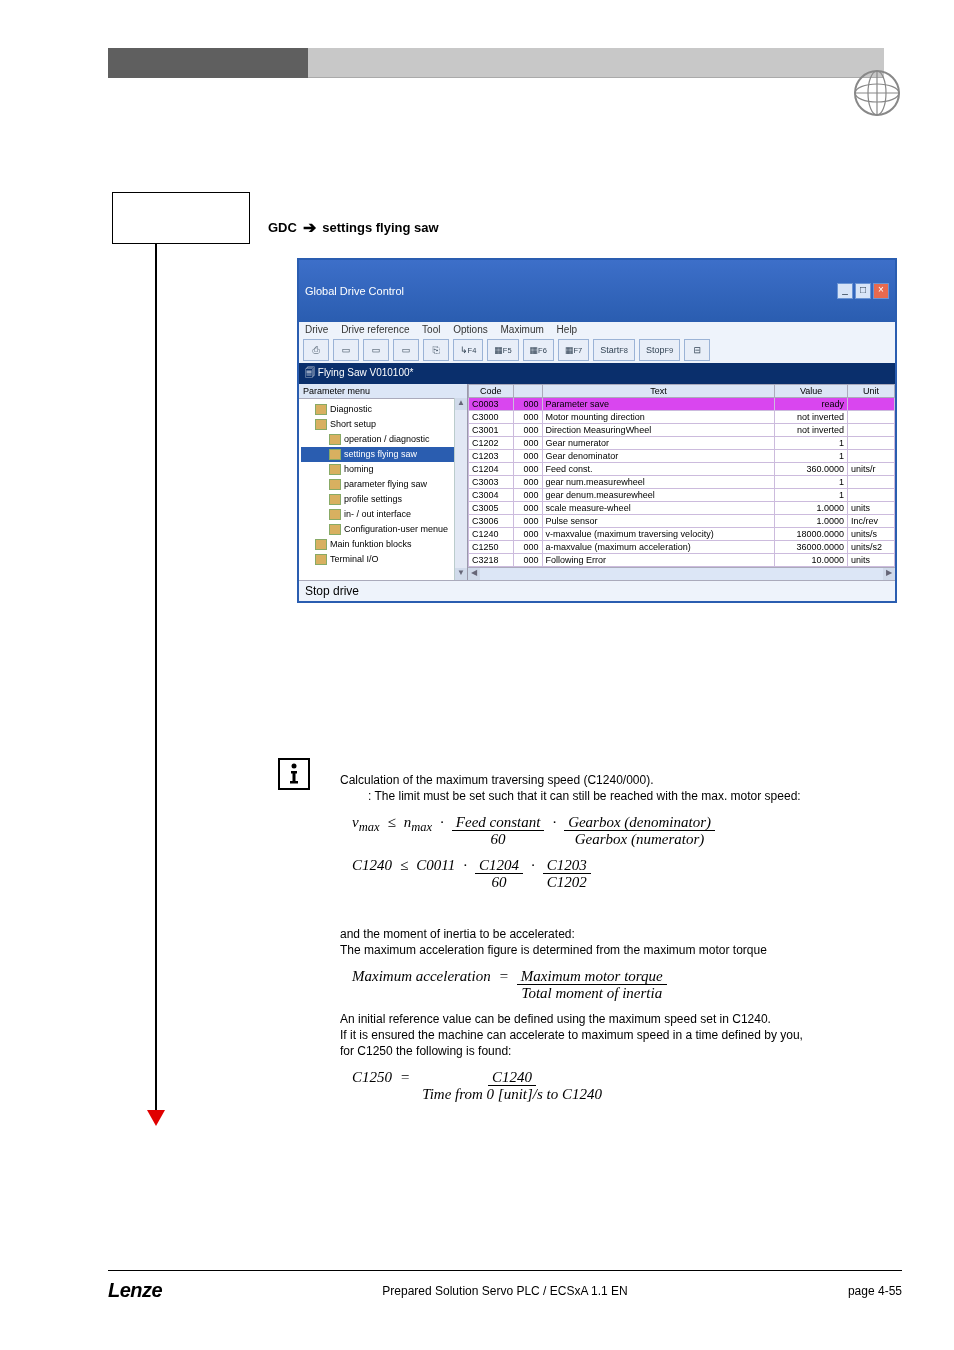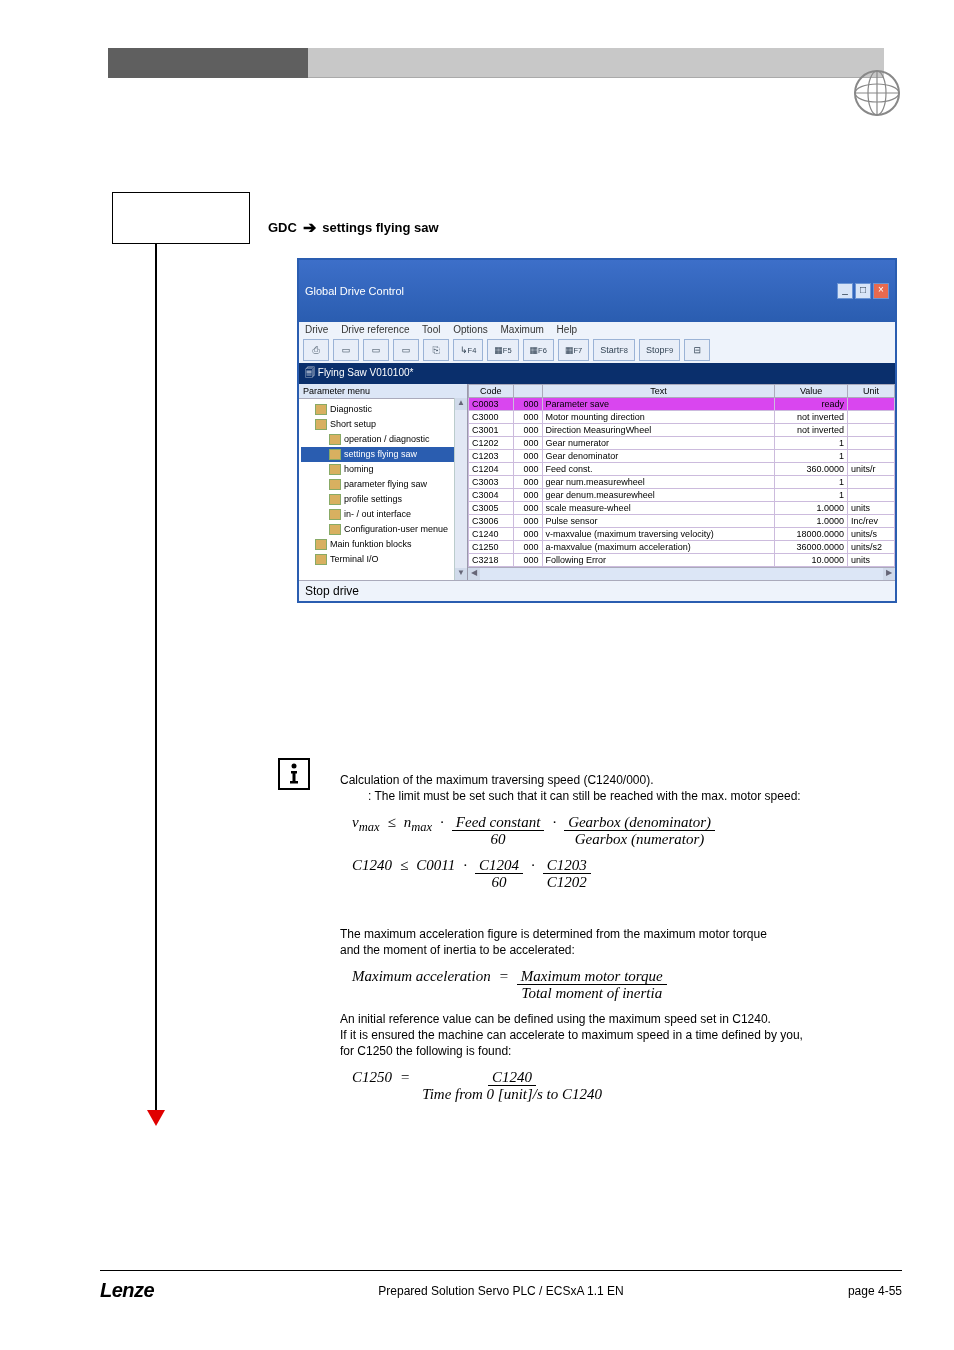--- a/index.html
+++ b/index.html
@@ -50,21 +50,21 @@
 .hscroll::before{content:"◀";position:absolute;left:0;top:0;width:12px;height:12px;font-size:8px;text-align:center;color:#667;background:#d0daea}
 .hscroll::after{content:"▶";position:absolute;right:0;top:0;width:12px;height:12px;font-size:8px;text-align:center;color:#667;background:#d0daea}
 .gdc-status{background:#eef3fb;font-size:12px;padding:3px 6px;border-top:1px solid #aab}
 .info-icon{position:absolute;left:278px;top:746px;width:28px;height:28px;border:2px solid #000;display:flex;align-items:center;justify-content:center}
 .info-icon svg{width:18px;height:22px}
 .body-text{position:absolute;left:340px;width:540px;font-size:12px;line-height:16px;color:#000}
 .formula{font-family:'Times New Roman',serif;font-style:italic;font-size:15px;margin:10px 0 10px 12px;display:flex;align-items:flex-start;gap:8px}
 .frac{display:inline-flex;flex-direction:column;align-items:center;font-style:italic}
 .frac .num{border-bottom:1px solid #000;padding:0 4px}
 .frac .den{padding:0 4px}
-.footer{position:absolute;left:100px;right:52px;bottom:60px;border-top:1px solid #000;padding-top:8px;display:flex;justify-content:space-between;align-items:center}
+.footer{position:absolute;left:108px;right:52px;bottom:60px;border-top:1px solid #000;padding-top:8px;display:flex;justify-content:space-between;align-items:center}
 .footer .logo{font-weight:bold;font-size:20px;font-style:italic;letter-spacing:-0.5px}
 .footer .mid{font-size:12px}
 .footer .pg{font-size:12px}
 </style>
 </head>
 <body>
 
 <div class="page">
 
   <div class="hdr-bar">
@@ -333,22 +333,22 @@
           <span class="den">60</span>
         </span>
       <span>·</span>
       <span class="frac">
           <span class="num">C1203</span>
           <span class="den">C1202</span>
         </span>
     </div>
 
     <div style="height:26px"></div>
+    <div>and the moment of inertia to be accelerated:</div>
     <div>The maximum acceleration figure is determined from the maximum motor torque</div>
-    <div>and the moment of inertia to be accelerated:</div>
 
     <div class="formula">
       <span>Maximum acceleration</span>
       <span>=</span>
       <span class="frac">
           <span class="num">Maximum motor torque</span>
           <span class="den">Total moment of inertia</span>
         </span>
     </div>
 

